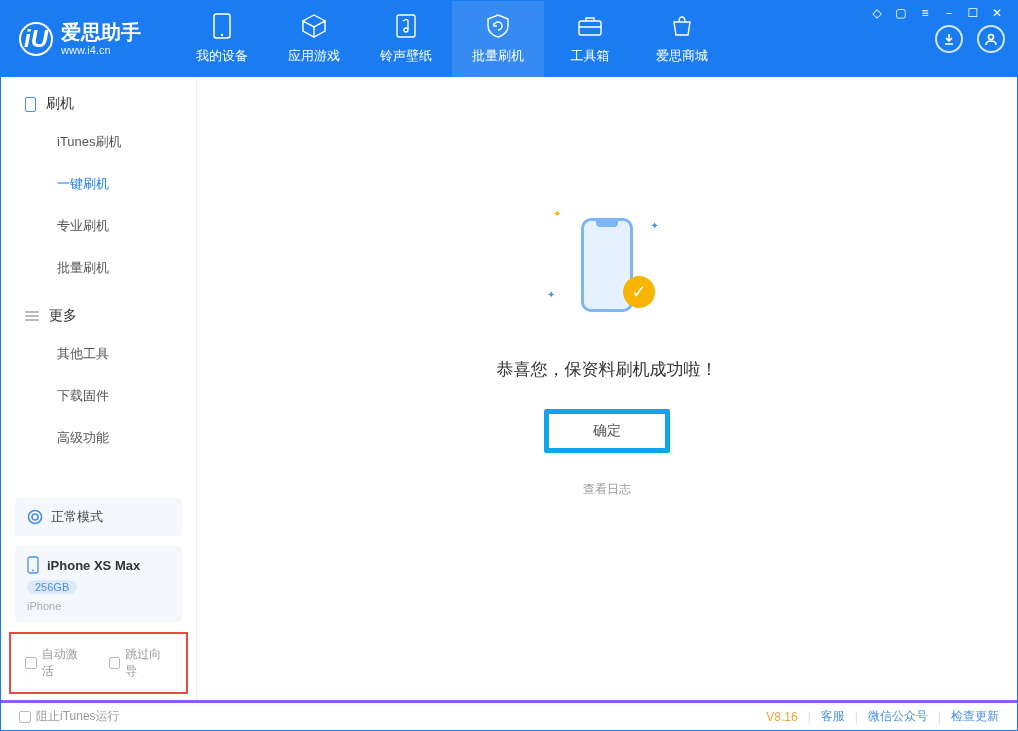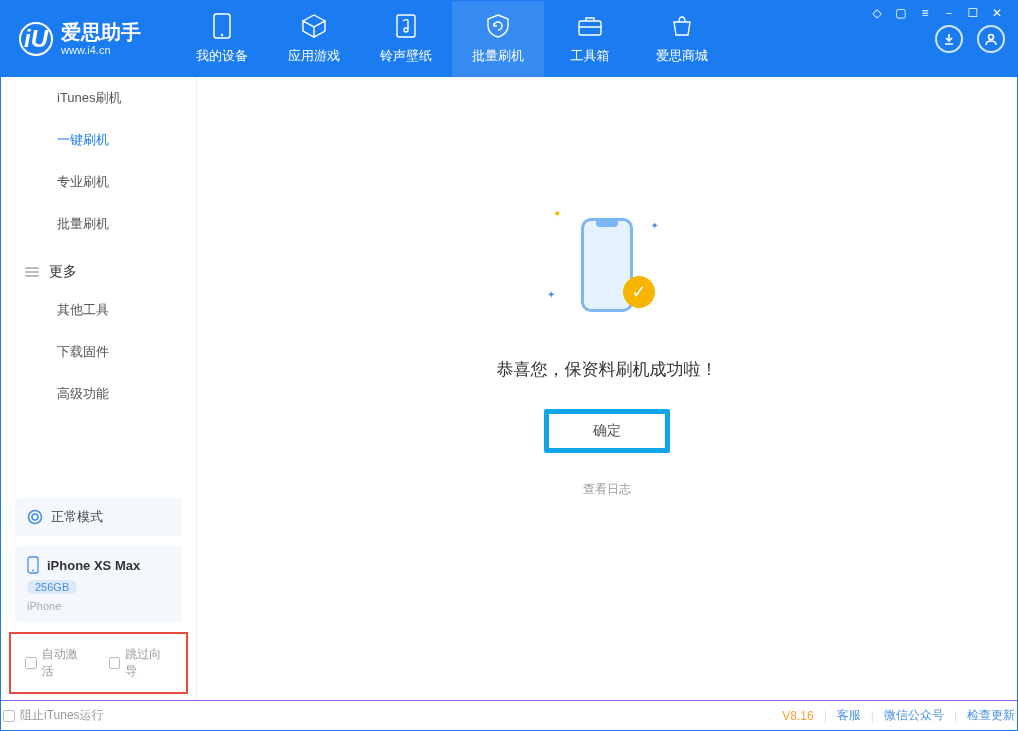--- a/index.html
+++ b/index.html
@@ -47,21 +47,21 @@
     .phone-rect { width: 52px; height: 94px; border: 3px solid #7db6f5; border-radius: 10px; background: #e6f1ff; position: relative; }
     .phone-notch { position:absolute; top:0; left:50%; transform:translateX(-50%); width:22px; height:6px; background:#7db6f5; border-radius: 0 0 4px 4px; }
     .badge-check { position:absolute; right:12px; bottom:22px; width:32px; height:32px; background:#f7b500; border-radius:50%; display:flex; align-items:center; justify-content:center; color:#fff; font-size:18px; }
     .spark { position:absolute; color:#f7b500; font-size:10px; }
     .s1{top:8px;left:6px;} .s2{bottom:30px;left:0;color:#4a90e2;} .s3{top:20px;right:8px;color:#4a90e2;}
     
     .msg { font-size: 17px; color: #333; }
     .ok-btn { border: 5px solid #0ea5e9; padding: 8px 44px; font-size: 14px; color: #555; background: #fff; cursor: pointer; border-radius: 2px; }
     .log-link { font-size: 12px; color: #999; cursor: pointer; }
     
-    .footer { height: 30px; border-top: 1px solid #8b5cf6; display: flex; align-items: center; padding: 0 2px; font-size: 12px; color: #999; }
+    .footer { height: 30px; border-top: 3px solid #8b5cf6; display: flex; align-items: center; padding: 0 18px; font-size: 12px; color: #999; }
     .footer-left { display:flex; align-items:center; gap:5px; }
     .footer-right { margin-left:auto; display:flex; align-items:center; gap:10px; }
     .ver { color: #f2a23a; }
     .flink { color: #4a90e2; cursor:pointer; }
     .sep { color:#ddd; }
   </style>
 </head>
 <body>
 
 <div class="window">
@@ -147,20 +147,24 @@
           <svg width="14" height="14" viewBox="0 0 14 14">
             <circle cx="7" cy="5" r="2.5" fill="none" stroke="#fff" stroke-width="1.6"></circle>
             <path d="M2 13 Q2 9 7 9 Q12 9 12 13" fill="none" stroke="#fff" stroke-width="1.6"></path>
           </svg>
         </div>
     </div>
   </div>
 
   <div class="body">
     <div class="sidebar">
+      <div class="side-section-header">
+        <div class="side-icon-sq"></div>
+        <span>刷机</span>
+      </div>
       <div class="side-item">iTunes刷机</div>
       <div class="side-item active">一键刷机</div>
       <div class="side-item">专业刷机</div>
       <div class="side-item">批量刷机</div>
 
       <div class="side-section-header">
         <div class="side-icon-list">
             <span></span>
             <span></span>
             <span></span>

